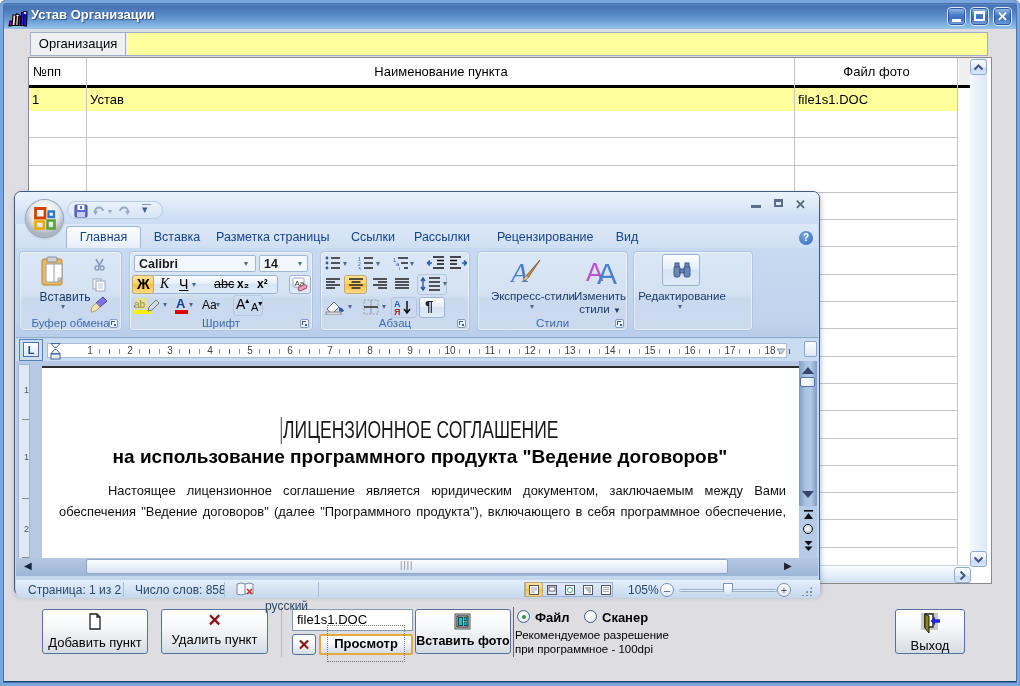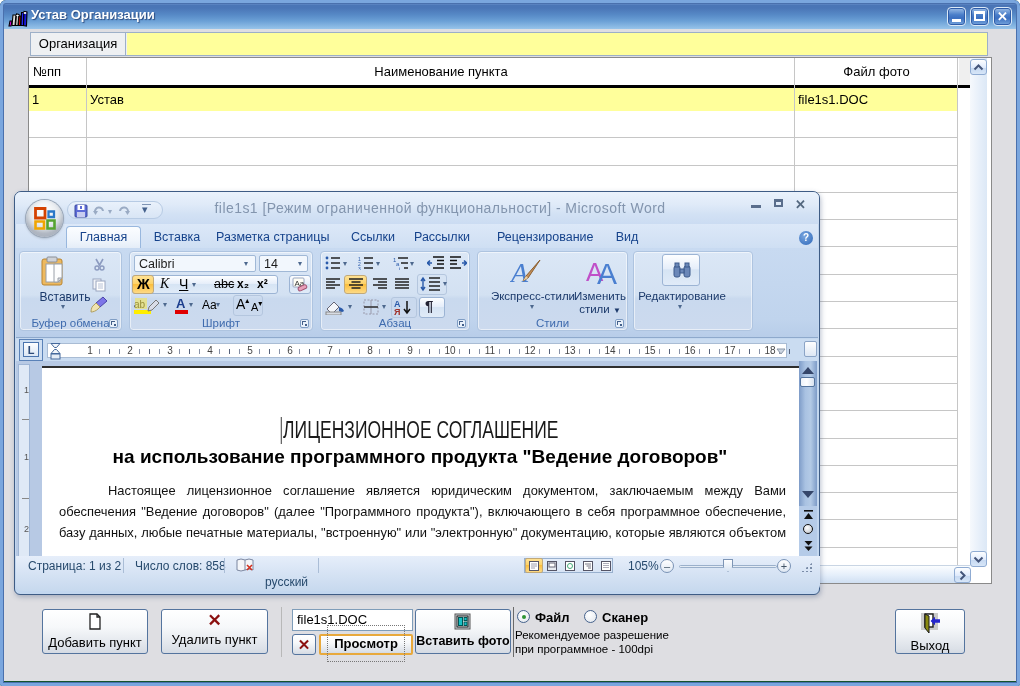--- a/index.html
+++ b/index.html
@@ -1,18 +1,18 @@
 <!DOCTYPE html>
 <html><head><meta charset="utf-8"><style>
 html,body{margin:0;padding:0;background:#fff;width:1020px;height:686px;overflow:hidden;
 font-family:"Liberation Sans",sans-serif;}
 *{box-sizing:border-box;}
 .abs{position:absolute;}
 #win{position:absolute;left:0;top:0;width:1020px;height:686px;border-radius:6px 6px 2px 2px;
-background:#14532d;overflow:hidden;}
+background:#0c4a6e;overflow:hidden;}
 #tbar{position:absolute;left:0;top:0;width:1020px;height:29px;
 background:linear-gradient(#ffffff 0px,#3a62b1 1px,#3f68b6 2px,#84a7de 3px,#4a75b6 5px,#4a75b6 8px,#578ac7 15px,#6ba0d6 21px,#8cbbe5 27px,#99c4ea 29px);
 border-radius:6px 6px 0 0;}
 #tbar .ttl{position:absolute;left:31px;top:7px;color:#fff;font-weight:bold;font-size:13px;
 text-shadow:1px 1px 1px rgba(20,40,90,.7);}
 .wbtn{position:absolute;top:7px;width:19px;height:19px;border-radius:4px;
 border:1px solid #dbe9f7;color:#fff;
 background:linear-gradient(#9fc0e8 0%,#4a7ec9 40%,#3b6fc0 60%,#77a6dd 100%);
 box-shadow:inset 0 0 0 1px #2f5ca8;font-size:11px;text-align:center;line-height:16px;font-weight:bold;}
 #content{position:absolute;left:4px;top:29px;width:1012px;height:652px;background:#dedee2;}
@@ -83,40 +83,40 @@
 background:linear-gradient(#dbe7f6,#d3e1f2 55%,#c9d9ee 60%,#ccdaee);
 box-shadow:inset 0 0 0 1px rgba(255,255,255,.55);}
 .rlbl{position:absolute;left:0;bottom:1px;width:100%;text-align:center;font-size:11.5px;color:#3f6bae;}
 .rlau{position:absolute;right:3px;bottom:2px;width:9px;height:9px;border:1px solid #7f9dc4;
 border-radius:2px;background:#e8f0fa;}
 .rlau:after{content:"";position:absolute;left:1px;top:1px;width:3px;height:3px;border-left:1px solid #44608a;border-top:1px solid #44608a;}
 .rlau:before{content:"";position:absolute;right:1px;bottom:1px;width:2px;height:2px;background:#44608a;}
 .rbtn{position:absolute;border:1px solid #9cb4d4;border-radius:3px;
 background:linear-gradient(#fdfeff,#e6eefa 45%,#d6e4f4 50%,#e0ebf8);}
 .combo{position:absolute;border:1px solid #a0b8d6;border-radius:2px;background:#f2f7fd;
-font-size:12.5px;color:#1c1c1c;padding:1px 5px 0 4px;}
+font-size:12.5px;color:#1c1c1c;padding:1px 5px 0 4px;font-weight:bold;}
 .carr{position:absolute;color:#4d688e;font-size:8px;}
 .orangebtn{background:linear-gradient(#ffe294,#fcd269 45%,#fbbf3f 50%,#fdda85)!important;
 border:1px solid #c2a978!important;}
 #rulerbar{position:absolute;left:1px;top:147px;width:802px;height:22px;background:#cadcf1;}
 #ruler{position:absolute;left:31px;top:4px;width:740px;height:15px;background:#fff;border:1px solid #a9bcd4;}
 #ruler .ticks{position:absolute;left:42px;top:5px;width:700px;height:5px;
 background:repeating-linear-gradient(90deg, transparent 0 9px, #8892a8 9px 10px, transparent 10px 19px, #55617a 19px 20px, transparent 20px 29px, #8892a8 29px 30px, transparent 30px 40px);}
 .rnum{position:absolute;top:1px;font-size:10px;color:#444;width:12px;text-align:center;}
 #docarea{position:absolute;left:1px;top:169px;width:783px;height:197px;background:#b7c9e4;overflow:hidden;}
 #vruler{position:absolute;left:2px;top:3px;width:12px;height:194px;background:#dfe9f6;border:1px solid #9fb6d6;border-bottom:none;}
 #page{position:absolute;left:26px;top:5px;width:757px;height:192px;background:#fff;
 border-top:2px solid #2e2e2e;}
 #wvsb{position:absolute;left:784px;top:169px;width:18px;height:197px;
 background:linear-gradient(90deg,#7e9cc8,#a9c2e2 35%,#b3cae6 65%,#7e9cc8);}
 #wvsb .low{position:absolute;left:0;top:145px;width:18px;height:52px;background:#b5cbe8;}
 .tri{position:absolute;width:0;height:0;}
 #whsb{position:absolute;left:1px;top:366px;width:802px;height:18px;
 background:linear-gradient(#b4c8e2,#9db5d6);}
-#wstatus{position:absolute;left:1px;top:364px;width:804px;height:35px;border-radius:0 0 6px 6px;
+#wstatus{position:absolute;left:1px;top:388px;width:804px;height:18px;border-radius:0 0 6px 6px;
 background:linear-gradient(#e6eefa,#d6e3f4 50%,#c7d9ee);font-size:12px;color:#274a6d;}
 .ssep{position:absolute;top:2px;width:1px;height:15px;background:#aabdd6;}
 .docline{position:relative;text-align:justify;text-align-last:justify;font-size:12.9px;color:#111;
 line-height:21px;}
 .vtick{position:absolute;left:3px;width:7px;height:1px;background:#888;}
 .vnum{position:absolute;left:3px;width:9px;text-align:center;font-size:9px;color:#555;}
 </style></head>
 <body>
 <div id="win">
  <div id="tbar">
@@ -243,21 +243,20 @@
      <span class="abs" style="left:74px;top:1px;color:#44618c;font-size:11px">▾<span style="position:absolute;left:0;top:-4px;font-size:9px">—</span></span>
    </div>
    <div id="orb">
      <svg class="abs" style="left:7px;top:6px" width="24" height="25" viewBox="0 0 24 25">
        <path d="M2.5 2.5 h9.5 v9.5 h-9.5 z" fill="none" stroke="#d44200" stroke-width="2.8"></path>
        <path d="M15.5 5.5 h5.5 v5.5 h-5.5 z" fill="none" stroke="#2a78c8" stroke-width="2.3"></path>
        <path d="M2.5 15.5 h8.5 v7 h-8.5 z" fill="none" stroke="#f0a500" stroke-width="2.6"></path>
        <path d="M14.5 14.5 h7 v8 h-7 z" fill="none" stroke="#55a430" stroke-width="2.6"></path>
      </svg>
    </div>
-   <span id="wttl">file1s1 [Режим ограниченной функциональности] - Microsoft Word</span>
    <div class="abs" style="left:736px;top:13px;width:10px;height:3px;background:#5a6e8c;"></div>
    <div class="abs" style="left:759px;top:7px;width:9px;height:8px;border:2px solid #5a6e8c;border-top-width:3px;"></div>
    <span class="wctl" style="left:780px;top:5px;font-size:13px;">✕</span>
    <div id="tabrow"></div>
    <div id="acttab"></div>
    <span class="wtab" style="left:51px;width:75px;">Главная</span>
    <span class="wtab" style="left:134px;width:56px;">Вставка</span>
    <span class="wtab" style="left:201px;width:107px;">Разметка страницы</span>
    <span class="wtab" style="left:336px;width:35px;">Ссылки</span>
    <span class="wtab" style="left:399px;width:51px;">Рассылки</span>
@@ -483,21 +482,20 @@
        <div class="vtick" style="top:192px;"></div>
      </div>
      <div id="page">
        <div class="abs" style="left:28px;top:43px;width:700px;text-align:center;">
          <span style="display:inline-block;font-size:23px;color:#1a1a1a;transform:scaleX(0.76);transform-origin:50% 50%;white-space:nowrap;border-left:1px solid #000;padding-left:2px;position:relative;top:6px;">ЛИЦЕНЗИОННОЕ СОГЛАШЕНИЕ</span>
          <div style="text-align:center;font-size:19px;font-weight:bold;margin-top:8px;white-space:nowrap;">на использование программного продукта "Ведение договоров"</div>
        </div>
        <div class="abs" style="left:17px;top:112px;width:727px;">
          <div class="docline"><span style="display:inline-block;width:49px;"></span>Настоящее лицензионное соглашение является юридическим документом, заключаемым между Вами</div>
          <div class="docline">обеспечения "Ведение договоров" (далее "Программного продукта"), включающего в себя программное обеспечение,</div>
-         <div class="docline">базу данных, любые печатные материалы, "встроенную" или "электронную" документацию, которые являются объектом</div>
        </div>
      </div>
    </div>
    <div id="wvsb">
      <div class="low"></div>
      <div class="tri" style="left:3px;top:6px;border-left:6px solid transparent;border-right:6px solid transparent;border-bottom:7px solid #35466a;"></div>
      <div class="abs" style="left:1px;top:16px;width:15px;height:10px;border:1px solid #54749e;border-radius:2px;background:linear-gradient(90deg,#eef3fa,#fdfeff 45%,#d8e2f0);"></div>
      <div class="tri" style="left:3px;top:130px;border-left:6px solid transparent;border-right:6px solid transparent;border-top:7px solid #35466a;"></div>
      <svg class="abs" style="left:4px;top:149px" width="11" height="10" viewBox="0 0 11 10">
             <rect x="1" y="0" width="9" height="1.6" fill="#111"></rect>

